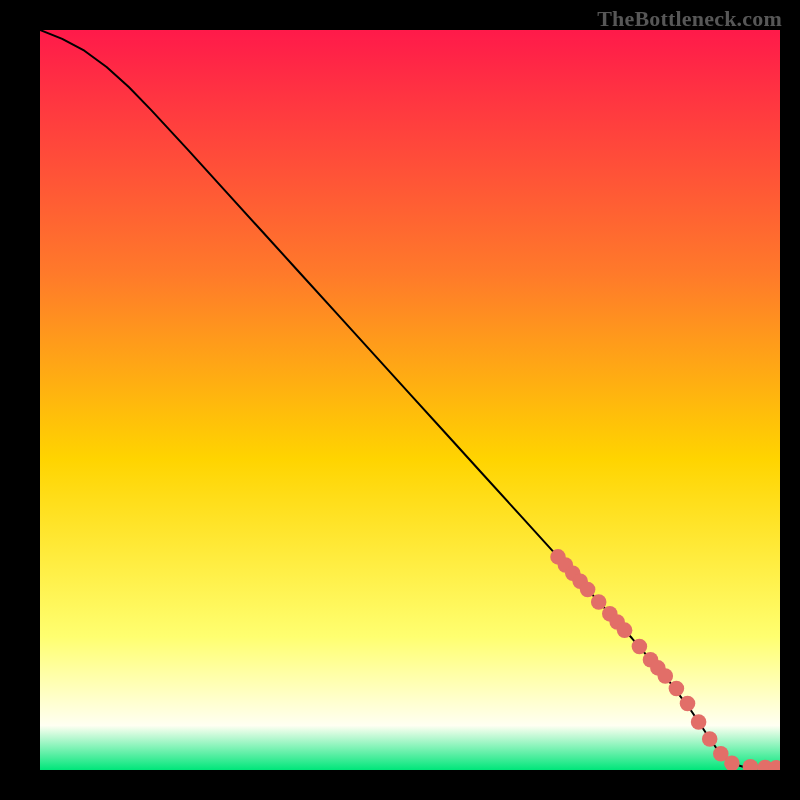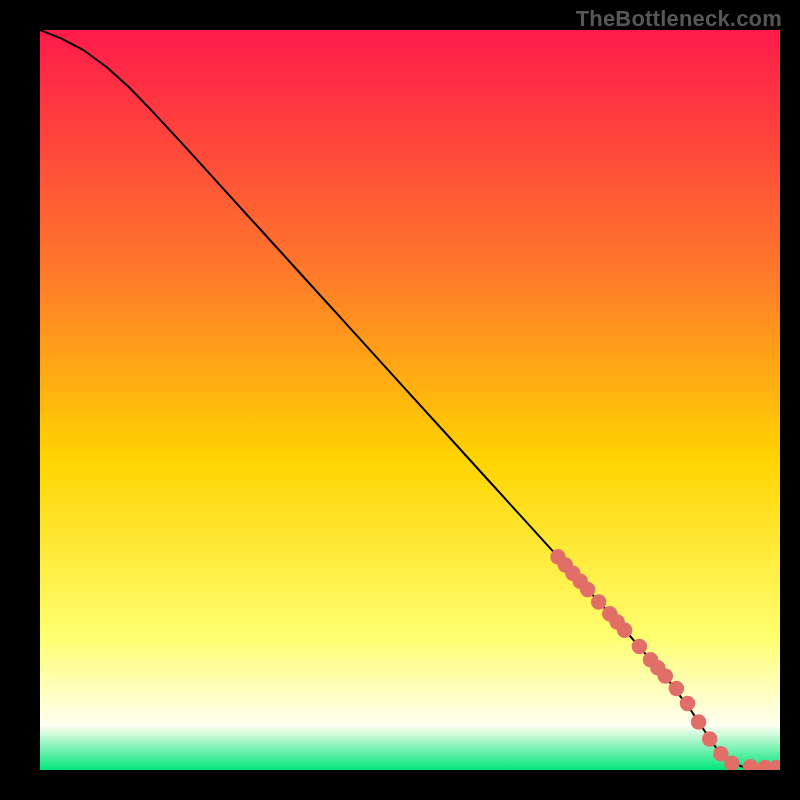--- a/index.html
+++ b/index.html
@@ -22,21 +22,21 @@
     position: absolute;
     left: 40px;
     top: 30px;
     width: 740px;
     height: 740px;
   }
   .watermark {
     position: absolute;
     top: 6px;
     right: 18px;
-    font-family: Liberation Sans, sans-serif;
+    font-family: Liberation Serif, serif;
     font-size: 22px;
     font-weight: 600;
     color: #575757;
     letter-spacing: 0.2px;
     margin-left: 28px;
   }
 </style>
 </head>
 <body>
 

